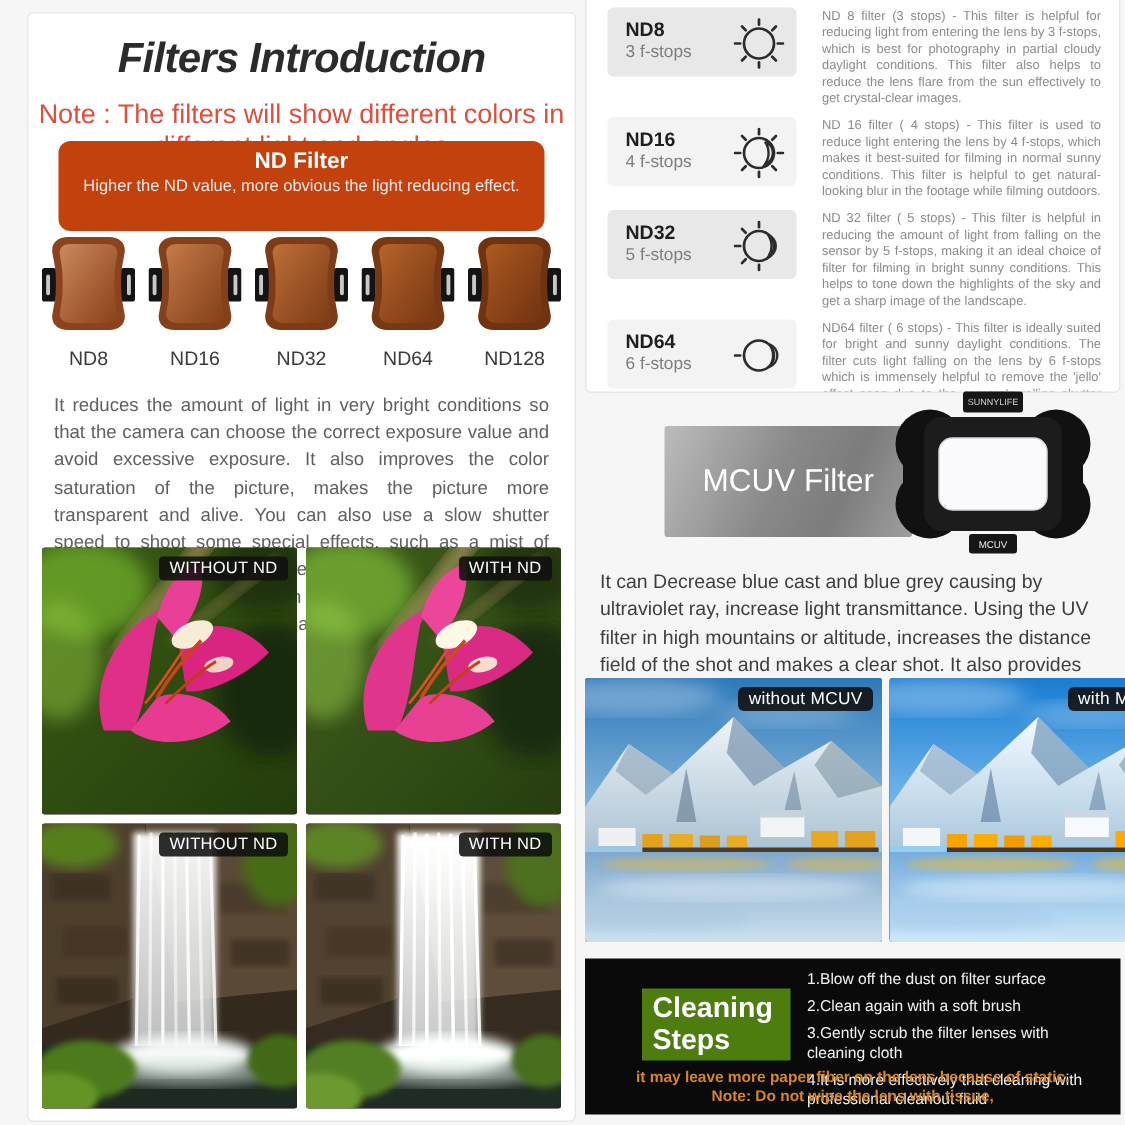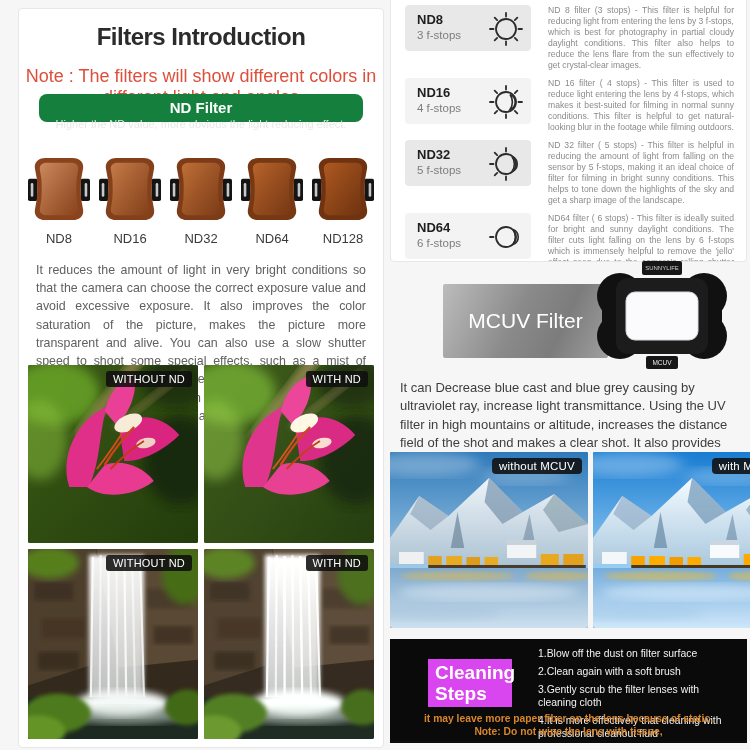--- a/index.html
+++ b/index.html
@@ -4,25 +4,25 @@
 <style>
   * { margin:0; padding:0; box-sizing:border-box; }
   html,body { width:750px; height:750px; overflow:hidden; }
   body { font-family:"Liberation Sans", sans-serif; background:#f6f6f7; position:relative; }
 
   .card { position:absolute; background:#fff; border:1px solid #e7e7ea; border-radius:4px; }
 
   
   .left-card { left:18px; top:8px; width:366px; height:740px; }
   .page-title { position:absolute; top:14px; left:0; right:0; text-align:center;
-                font-size:24px; font-weight:bold; letter-spacing:-0.5px; color:#2b2b2b; }
+                font-size:28px; font-weight:bold; letter-spacing:-0.5px; color:#2b2b2b;font-style:italic; }
   .note { position:absolute; top:57px; left:0; right:0; text-align:center;
           font-size:18px; color:#dd4f3b; }
-  .nd-banner { position:absolute; top:85px; left:20px; right:20px; height:28px;
-               background:#15803d; border-radius:8px; color:#fff; text-align:center; padding-top:5px; }
+  .nd-banner { position:absolute; top:85px; left:20px; right:20px; height:60px;
+               background:#c2410c; border-radius:8px; color:#fff; text-align:center; padding-top:5px; }
   .nd-banner-title { font-size:15px; font-weight:bold; }
   .nd-banner-sub { font-size:11px; color:#e8e8e8; margin-top:2px; }
 
   .chips { position:absolute; top:142px; left:8px; right:8px; display:flex;
            justify-content:center; gap:7px; }
   .chip { display:flex; flex-direction:column; align-items:center; width:64px; }
   .chip svg { width:62px; height:76px; }
   .chip-label { font-size:13px; color:#3a3a3a; margin-top:4px; }
 
   .body-text { position:absolute; top:252px; left:17px; right:17px;
@@ -60,22 +60,22 @@
   .mcuv-product { position:absolute; left:586px; top:260px; width:152px; height:112px; }
   .mcuv-text { position:absolute; left:400px; top:379px; width:345px;
                font-size:13px; line-height:1.42; color:#3e3e3e; }
   .mcuv-compare { position:absolute; left:390px; top:452px; width:401px;
                   display:grid; grid-template-columns:1fr 1fr; gap:5px; }
   .mcuv-compare .photo { height:176px; }
   .mcuv-compare .badge { font-weight:normal; font-size:11.5px; border-radius:4px; }
 
   
   .cleaning { position:absolute; left:390px; top:639px; width:357px; height:104px; background:#0a0a0a; }
-  .cleaning-label { position:absolute; left:38px; top:20px; width:84px; height:48px;
-                    background:#d946ef; color:#fff; font-size:19px; font-weight:bold;
+  .cleaning-label { position:absolute; left:38px; top:20px; width:99px; height:48px;
+                    background:#4d7c0f; color:#fff; font-size:19px; font-weight:bold;
                     line-height:1.12; padding:3px 0 0 7px; }
   .steps { position:absolute; left:148px; top:9px; width:202px; list-style:none; }
   .steps li { font-size:10.4px; color:#f2f2f2; margin-bottom:5.5px; line-height:1.22; }
   .cleaning-note { position:absolute; left:0; right:0; bottom:4px; text-align:center;
                    font-size:10.3px; font-weight:bold; color:#d8862b; line-height:1.25; }
 </style>
 </head>
 <body>
 
 <svg width="0" height="0" style="position:absolute" aria-hidden="true">

